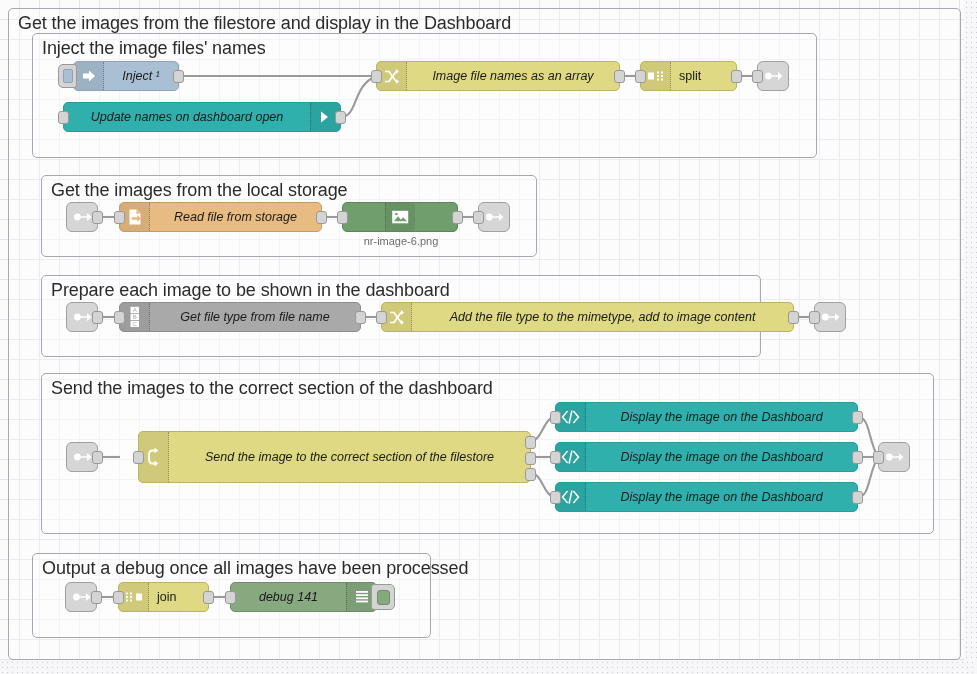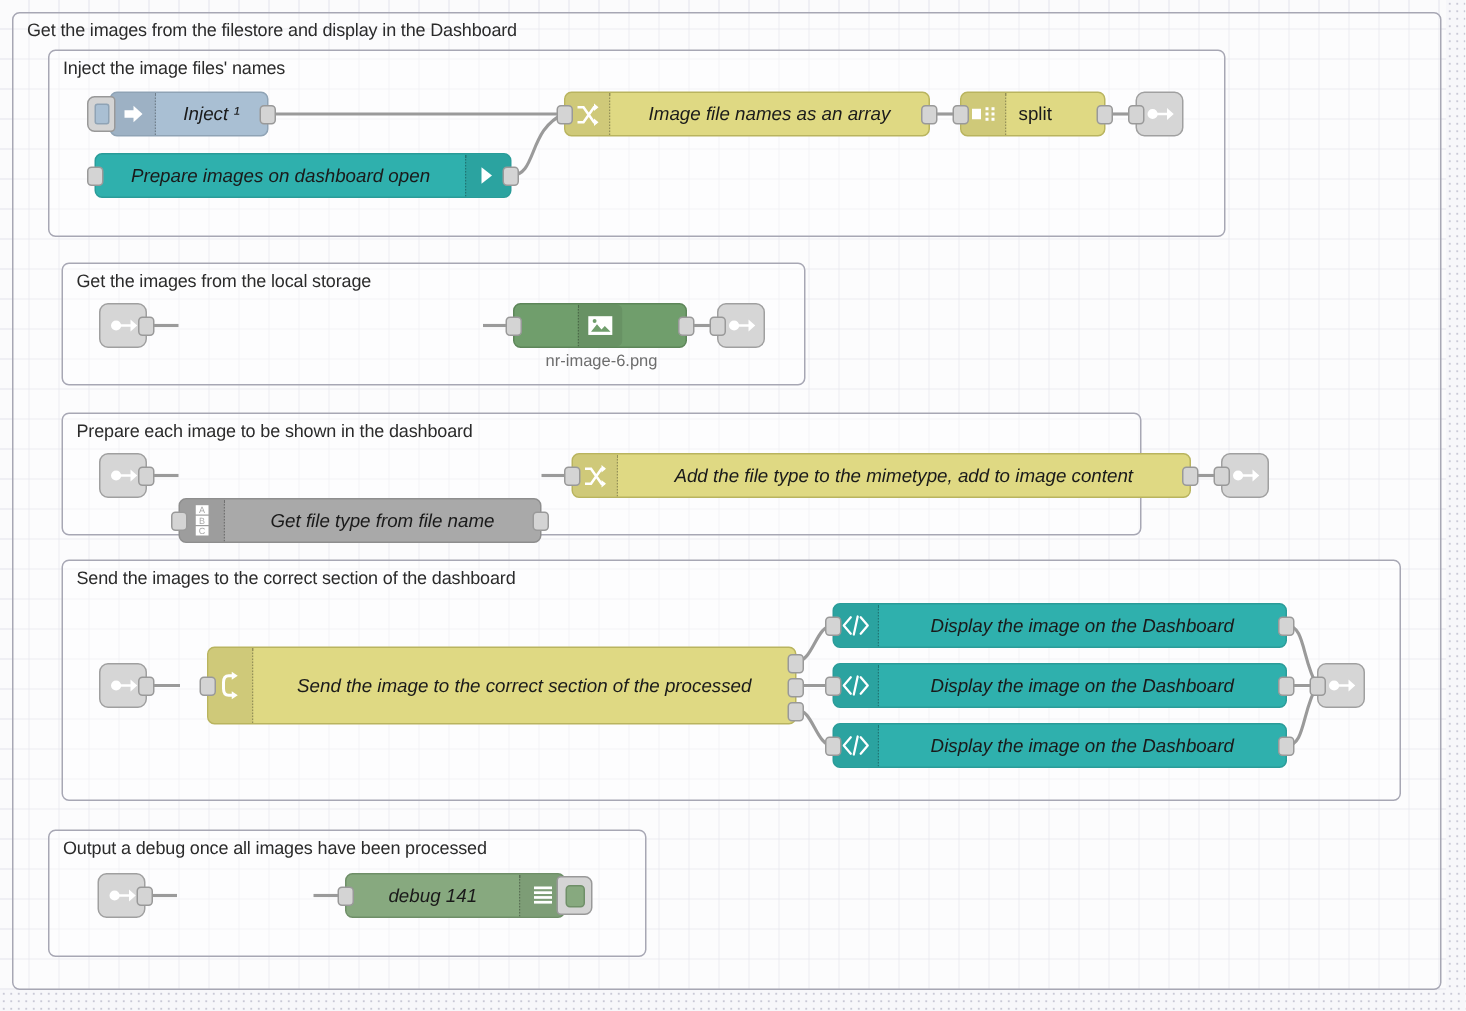--- a/index.html
+++ b/index.html
@@ -39,21 +39,21 @@
   .group {
     position: absolute;
     border: 1.4px solid #a7a7b4;
     border-radius: 5px;
     background: rgba(255,255,255,0.38);
   }
   .group.outer { background: rgba(255,255,255,0.30); }
   .group-label {
     position: absolute;
     top: 4px; left: 9px;
-    font-size: 12px;
+    font-size: 18px;
     color: #2b2b2b;
     white-space: nowrap;
     letter-spacing: -0.1px;
   }
 
   
   #wires { position: absolute; left:0; top:0; width: 977px; height: 674px; pointer-events: none; }
   #wires path { fill: none; stroke: #9a9a9a; stroke-width: 2.1px; }
 
   
@@ -90,21 +90,21 @@
   .itray.right {
     border-right: none;
     border-left: 1px dotted rgba(0,0,0,0.28);
     border-radius: 0 4px 4px 0;
   }
 
   
   .c-inject  { background: #a9bfd3; border-color: #8fa3b5; }
   .c-teal    { background: #2fb0ad; border-color: #2a9c99; }
   .c-yellow  { background: #dfd983; border-color: #b9b45f; }
-  .c-grey    { background: #a9a9a9; border-color: #8e8e8e; margin-top: 30px; }
+  .c-grey    { background: #a9a9a9; border-color: #8e8e8e; }
   .c-orange  { background: #e8bb82; border-color: #c79c64; }
   .c-green   { background: #709e6c; border-color: #5d8659; }
   .c-green2  { background: #87a97f; border-color: #6f8f68; }
 
   
   .linknode {
     position: absolute;
     width: 32px; height: 30px;
     border-radius: 6px;
     background: #d6d6d6;
@@ -236,21 +236,21 @@
       <svg class="gi" width="16" height="16" viewBox="0 0 16 16">
         <path d="M2 5.5h6V2.5l6 5.5-6 5.5v-3H2z" fill="#fff"></path>
       </svg>
     </div>
     <div class="nlabel">Inject ¹</div>
     <div class="port" style="right:-6px; top:8px;"></div>
   </div>
 
   <div class="node c-teal" style="left:63px; top:102px; width:278px;">
     <div class="port" style="left:-6px; top:8px;"></div>
-    <div class="nlabel">Prepare images on dashboard open</div>
+    <div class="nlabel">Update names on dashboard open</div>
     <div class="itray right">
       <svg class="gi" width="16" height="16" viewBox="0 0 16 16">
         <path d="M3 2.5l7 5.5-7 5.5z" fill="#fff"></path>
       </svg>
     </div>
     <div class="port" style="right:-6px; top:8px;"></div>
   </div>
 
   <div class="node c-yellow" style="left:376px; top:61px; width:244px;">
     <div class="port" style="left:-6px; top:8px;"></div>
@@ -291,20 +291,32 @@
   </div>
 
   <div class="linknode" style="left:66px; top:202px;">
     <svg class="gi" width="20" height="16" viewBox="0 0 20 16">
       <path d="M2 8a3.4 3.4 0 0 1 3.4-3.4A3.4 3.4 0 0 1 8.8 8a3.4 3.4 0 0 1-3.4 3.4A3.4 3.4 0 0 1 2 8z" fill="#fff"></path>
       <path d="M8 7.2h7V4l4.5 4-4.5 4V8.8H8z" fill="#fff"></path>
     </svg>
     <div class="port" style="right:-6px; top:8px;"></div>
   </div>
 
+  <div class="node c-orange" style="left:119px; top:202px; width:203px;">
+    <div class="port" style="left:-6px; top:8px;"></div>
+    <div class="itray">
+      <svg class="gi" width="16" height="18" viewBox="0 0 16 18">
+        <path d="M2.5 1.5h7l4 4v11h-11z" fill="#fff"></path>
+        <path d="M9.3 1.6v4.2h4.1" fill="#e8bb82"></path>
+        <path d="M5 9.5h5.5v-2l3.2 3-3.2 3v-2H5z" fill="#e8bb82" stroke="#e8bb82" stroke-width="0.6"></path>
+      </svg>
+    </div>
+    <div class="nlabel">Read file from storage</div>
+    <div class="port" style="right:-6px; top:8px;"></div>
+  </div>
 
   <div class="node c-green" style="left:342px; top:202px; width:116px;flex-direction:column;">
     <div class="port" style="left:-6px; top:8px;"></div>
     <div class="nlabel">preview</div>
     <div class="itray right">
       <svg class="gi" width="19" height="16" viewBox="0 0 19 16">
         <rect x="1.2" y="1.8" width="16" height="12.5" fill="#fff"></rect>
         <path d="M3 12.2l4-5 3 3.5 2.2-2.4 3.8 3.9z" fill="#709e6c"></path>
         <circle cx="5.4" cy="5" r="1.3" fill="#709e6c"></circle>
       </svg>
@@ -376,21 +388,21 @@
 
   <div class="node c-yellow" style="left:138px; top:431px; width:393px; height:52px;">
     <div class="port" style="left:-6px; top:19px;"></div>
     <div class="itray">
       <svg class="gi" width="17" height="20" viewBox="0 0 17 20">
         <path d="M11 3.5H7.5C4.8 3.5 4 5.5 4 8v4c0 2.5.8 4.5 3.5 4.5H11" stroke="#fff" stroke-width="2" fill="none"></path>
         <path d="M9.5 0.8l4 2.7-4 2.7z" fill="#fff"></path>
         <path d="M9.5 13.8l4 2.7-4 2.7z" fill="#fff"></path>
       </svg>
     </div>
-    <div class="nlabel">Send the image to the correct section of the processed</div>
+    <div class="nlabel">Send the image to the correct section of the filestore</div>
     <div class="port" style="right:-6px; top:4px;"></div>
     <div class="port" style="right:-6px; top:20px;"></div>
     <div class="port" style="right:-6px; top:36px;"></div>
   </div>
 
   <div class="node c-teal" style="left:555px; top:402px; width:303px;">
     <div class="port" style="left:-6px; top:8px;"></div>
     <div class="itray">
       <svg class="gi" width="19" height="14" viewBox="0 0 19 14">
         <path d="M6.2 1.5L1.5 7l4.7 5.5M12.8 1.5L17.5 7l-4.7 5.5M10.8 1l-2.6 12" stroke="#fff" stroke-width="1.5" fill="none" stroke-linecap="round" stroke-linejoin="round"></path>
@@ -431,20 +443,36 @@
   </div>
 
   <div class="linknode" style="left:65px; top:582px;">
     <svg class="gi" width="20" height="16" viewBox="0 0 20 16">
       <path d="M2 8a3.4 3.4 0 0 1 3.4-3.4A3.4 3.4 0 0 1 8.8 8a3.4 3.4 0 0 1-3.4 3.4A3.4 3.4 0 0 1 2 8z" fill="#fff"></path>
       <path d="M8 7.2h7V4l4.5 4-4.5 4V8.8H8z" fill="#fff"></path>
     </svg>
     <div class="port" style="right:-6px; top:8px;"></div>
   </div>
 
+  <div class="node c-yellow" style="left:118px; top:582px; width:91px;">
+    <div class="port" style="left:-6px; top:8px;"></div>
+    <div class="itray">
+      <svg class="gi" width="18" height="14" viewBox="0 0 18 14">
+        <rect x="1" y="2.5" width="2" height="2" fill="#fff"></rect>
+        <rect x="5" y="2.5" width="2" height="2" fill="#fff"></rect>
+        <rect x="1" y="6" width="2" height="2" fill="#fff"></rect>
+        <rect x="5" y="6" width="2" height="2" fill="#fff"></rect>
+        <rect x="1" y="9.5" width="2" height="2" fill="#fff"></rect>
+        <rect x="5" y="9.5" width="2" height="2" fill="#fff"></rect>
+        <rect x="11" y="3.5" width="6" height="7" fill="#fff"></rect>
+      </svg>
+    </div>
+    <div class="nlabel plain">join</div>
+    <div class="port" style="right:-6px; top:8px;"></div>
+  </div>
 
   <div class="node c-green2" style="left:230px; top:582px; width:147px;">
     <div class="port" style="left:-6px; top:8px;"></div>
     <div class="nlabel">debug 141</div>
     <div class="itray right">
       <svg class="gi" width="16" height="16" viewBox="0 0 16 16">
         <rect x="2" y="2" width="12" height="1.8" fill="#fff"></rect>
         <rect x="2" y="5.2" width="12" height="1.8" fill="#fff"></rect>
         <rect x="2" y="8.4" width="12" height="1.8" fill="#fff"></rect>
         <rect x="2" y="11.6" width="12" height="1.8" fill="#fff"></rect>

